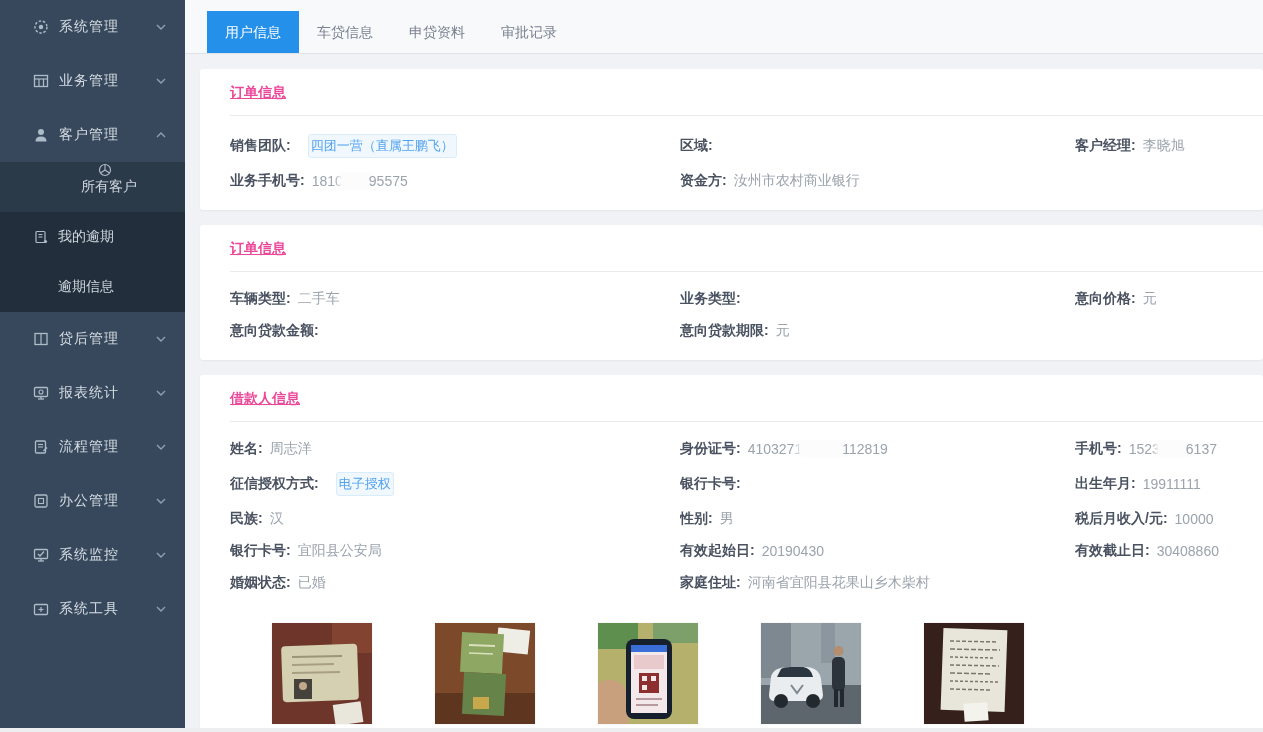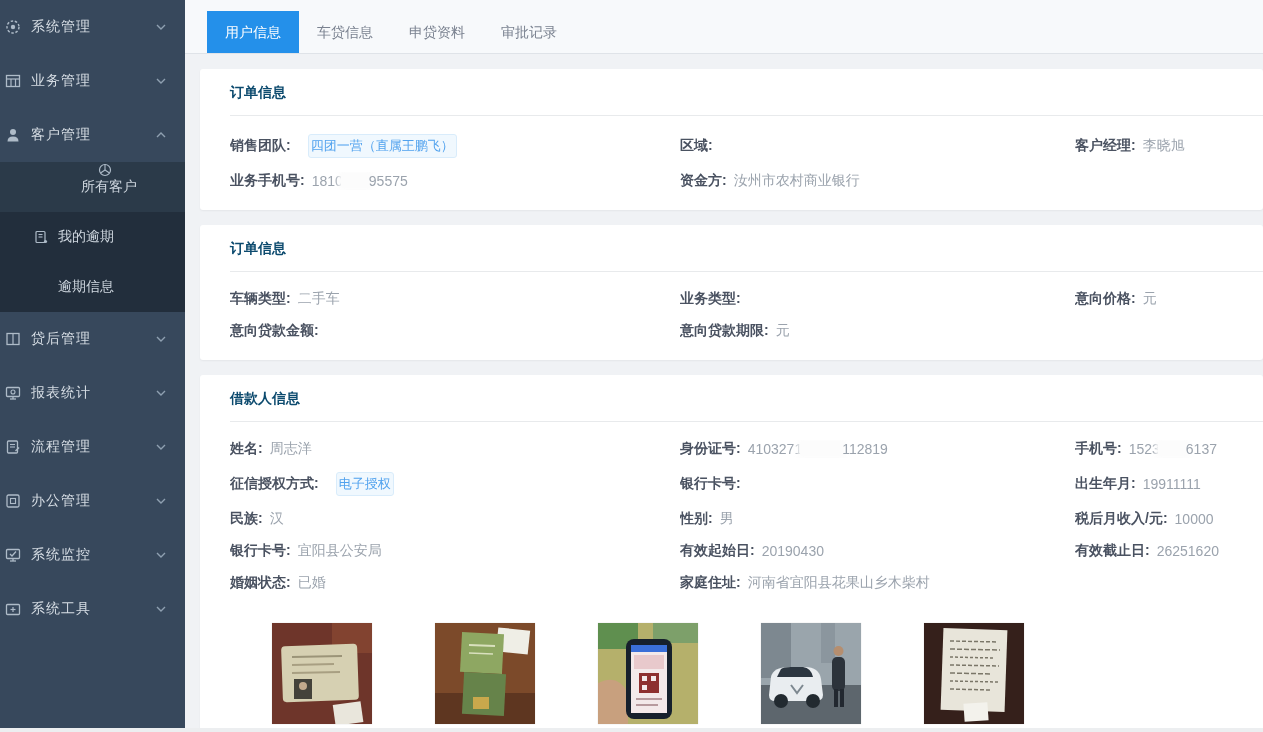--- a/index.html
+++ b/index.html
@@ -1,41 +1,41 @@
 <!DOCTYPE html>
 <html><head>
 <meta charset="utf-8">
 <style>
   * { margin:0; padding:0; box-sizing:border-box; }
   html,body { width:1263px; height:732px; overflow:hidden; }
   body { font-family:"Liberation Sans","DejaVu Sans",sans-serif; font-size:14px; background:#f0f2f5; position:relative; }
 
   
   .sidebar { position:absolute; left:0; top:0; width:185px; height:732px; background:#37485c; z-index:5; }
-  .side-item { height:54px; display:flex; align-items:center; padding-left:4px; color:#d6dde4; cursor:pointer; }
+  .side-item { height:54px; display:flex; align-items:center; padding-left:32px; color:#d6dde4; cursor:pointer; }
   .side-item .mi { width:18px; height:18px; margin-right:9px; color:#aebbc8; flex:0 0 auto; }
   .side-item .lbl { flex:1; letter-spacing:1px; }
   .side-item .chev { width:12px; height:12px; margin-right:18px; color:#8fa0b1; }
   .submenu { background:#222e3c; }
   .sub-item { height:50px; display:flex; align-items:center; padding-left:33px; color:#cfd7df; cursor:pointer; }
   .sub-item.active { background:#2b3a49;flex-direction:column; }
   .sub-item .mi { width:16px; height:16px; margin-right:9px; color:#aebbc8; flex:0 0 auto; }
   .sub-item.noicon { padding-left:58px; }
 
   
   .main { position:absolute; left:185px; top:0; width:1078px; height:732px; background:#f0f2f5; }
 
   
   .tabbar { height:54px; background:#f7f9fb; border-bottom:1px solid #dfe3e8; display:flex; align-items:flex-end; padding-left:22px; }
   .tab { height:42px; line-height:42px; min-width:92px; text-align:center; padding:0 14px; color:#7a8290; cursor:pointer; }
   .tab.active { background:#2490ea; color:#ffffff; }
 
   
   .card { background:#ffffff; margin:15px 0 0 15px; border-radius:3px; box-shadow:0 1px 2px rgba(0,0,0,.05); }
-  .card-title { padding:15px 0 13px 30px; font-weight:bold; color:#0c4a6e; font-size:14px; }
+  .card-title { padding:15px 0 13px 30px; font-weight:bold; color:#ec4899; font-size:14px;text-decoration:underline; }
   .card-divider { border-bottom:1px solid #e8eaec; margin-left:30px; }
   .card-body { padding:4px 0 20px 0; }
   .frow { display:grid; grid-template-columns:450px 395px 1fr; padding-left:30px; margin-top:14px; }
   .field { display:flex; align-items:center; white-space:nowrap; overflow:hidden; }
   .flabel { font-weight:bold; color:#4a5261; }
   .fvalue { color:#9ba3ad; margin-left:7px; }
   .tag { background:#f0f8fe; border:1px solid #d9ecfb; color:#51a2ee; border-radius:3px; padding:2px 2px; font-size:13px; margin-left:17px; }
   .redact { display:inline-block; width:30px; height:15px; background:#fcfcfc; border-radius:3px; box-shadow:0 0 5px 3px rgba(252,252,252,.96); margin:0 -2px; vertical-align:-2px; }
   .redact.wide { width:44px; }
 
@@ -349,21 +349,21 @@
         <div class="field">
           <span class="flabel">银行卡号:</span>
           <span class="fvalue">宜阳县公安局</span>
         </div>
         <div class="field">
           <span class="flabel">有效起始日:</span>
           <span class="fvalue">20190430</span>
         </div>
         <div class="field">
           <span class="flabel">有效截止日:</span>
-          <span class="fvalue">26251620</span>
+          <span class="fvalue">30408860</span>
         </div>
       </div>
       <div class="frow">
         <div class="field">
           <span class="flabel">婚姻状态:</span>
           <span class="fvalue">已婚</span>
         </div>
         <div class="field">
           <span class="flabel">家庭住址:</span>
           <span class="fvalue">河南省宜阳县花果山乡木柴村</span>

